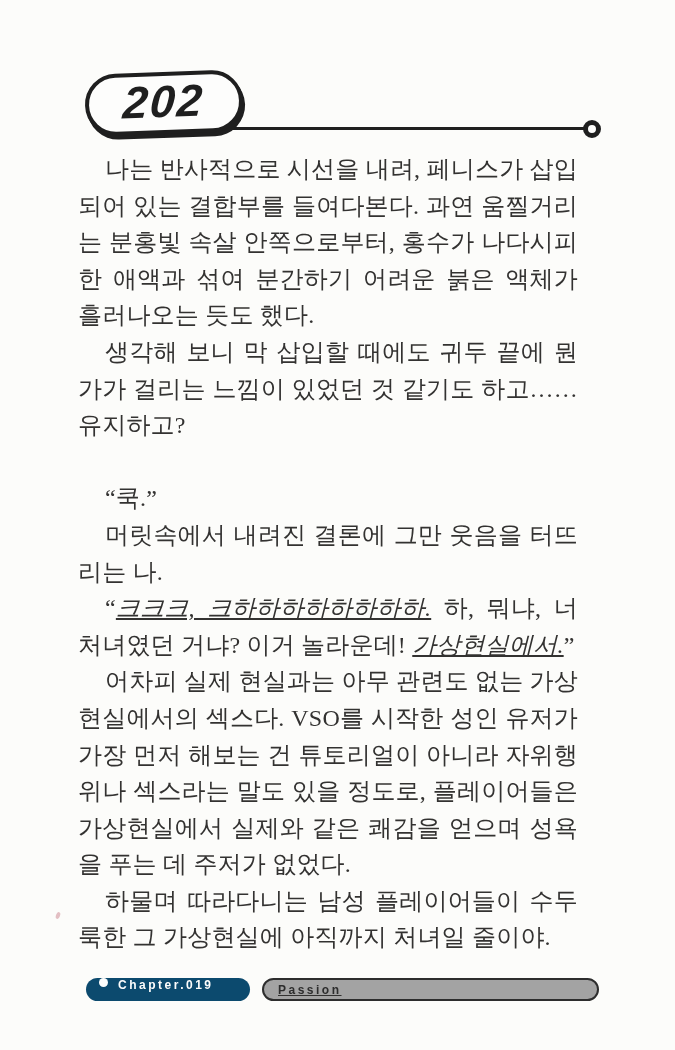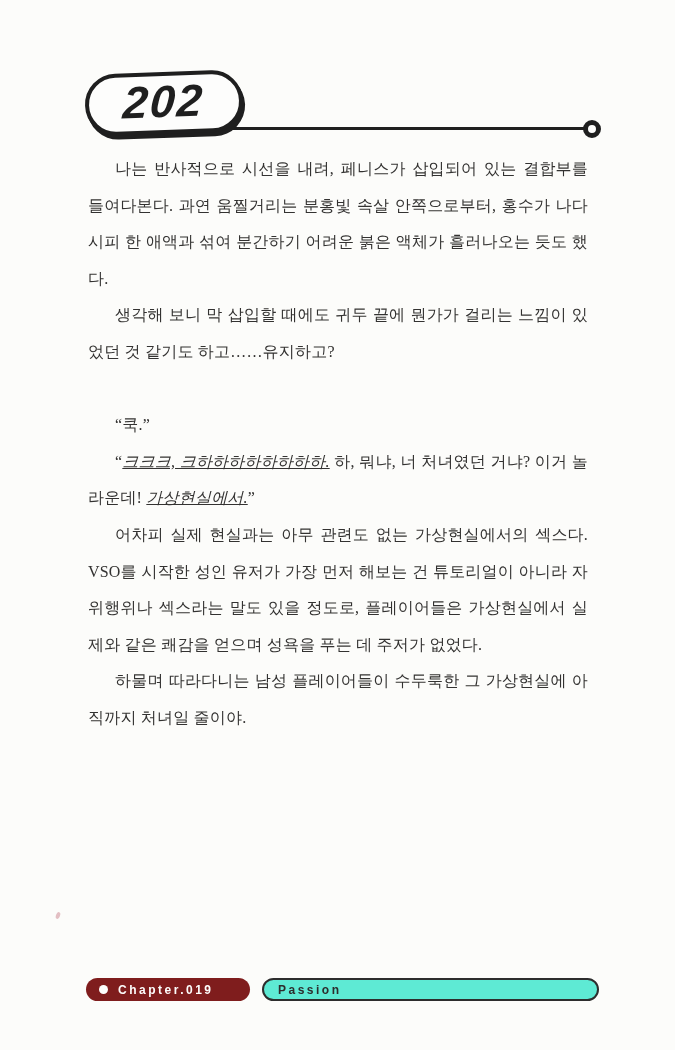--- a/index.html
+++ b/index.html
@@ -51,23 +51,23 @@
     width: 8px; height: 8px;
     background: #fdfdfc;
     border: 5px solid #1f1f1f;
     border-radius: 50%;
     z-index: 1;
   }
 
   
   .body-text {
     position: absolute;
-    left: 88px; top: 151px;
+    left: 78px; top: 151px;
     width: 500px;
-    font-size: 16px;
+    font-size: 24px;
     line-height: 36.6px;
     text-align: justify;
     letter-spacing: 0.2px;
   }
   .para { margin: 0; text-indent: 27px; }
   .para .ital { font-style: italic; text-decoration: underline; }
   .spacer { height: 36.6px; }
 
   
   .speckle {
@@ -77,23 +77,23 @@
     background: rgba(205, 140, 150, 0.55);
     border-radius: 50%;
     transform: rotate(20deg);
   }
 
   
   .chapter-pill {
     position: absolute;
     left: 86px; top: 978px;
     width: 164px; height: 23px;
-    background: #7f1d1d;
+    background: #0c4a6e;
     border-radius: 12px;
-    display: flex; align-items: center;
+    display: flex; align-items: flex-start;
     font-family: "Liberation Sans", sans-serif;
   }
   .chapter-pill .dot {
     width: 9px; height: 9px;
     background: #fdfdfc;
     border-radius: 50%;
     margin-left: 13px;
     flex: 0 0 auto;
   }
   .chapter-pill .label {
@@ -102,25 +102,26 @@
     font-weight: bold;
     letter-spacing: 2.5px;
     margin-left: 10px;
     white-space: nowrap;
   }
   .section-pill {
     position: absolute;
     left: 262px; top: 978px;
     width: 337px; height: 23px;
     box-sizing: border-box;
-    background: #5eead4;
+    background: #a3a3a3;
     border: 2px solid #2d2d2d;
     border-radius: 12px;
     display: flex; align-items: center;
     font-family: "Liberation Sans", sans-serif;
+    text-decoration: underline;
   }
   .section-pill .label {
     color: #2d2d2d;
     font-size: 12px;
     font-weight: bold;
     letter-spacing: 2.5px;
     margin-left: 14px;
     white-space: nowrap;
   }
 </style>
@@ -133,20 +134,21 @@
     <span class="num">202</span>
   </div>
   <div class="header-rule"></div>
   <div class="rule-ring"></div>
 
   <main class="body-text">
       <p class="para"><span>나는 반사적으로 시선을 내려, 페니스가 삽입되어 있는 결합부를 들여다본다. 과연 움찔거리는 분홍빛 속살 안쪽으로부터, 홍수가 나다시피 한 애액과 섞여 분간하기 어려운 붉은 액체가 흘러나오는 듯도 했다.</span></p>
       <p class="para"><span>생각해 보니 막 삽입할 때에도 귀두 끝에 뭔가가 걸리는 느낌이 있었던 것 같기도 하고……유지하고?</span></p>
       <div class="spacer"></div>
       <p class="para"><span>“쿡.”</span></p>
+      <p class="para"><span>머릿속에서 내려진 결론에 그만 웃음을 터뜨리는 나.</span></p>
       <p class="para"><span>“</span><span class="ital">크크크, 크하하하하하하하하.</span><span> 하, 뭐냐, 너 처녀였던 거냐? 이거 놀라운데! </span><span class="ital">가상현실에서.</span><span>”</span></p>
       <p class="para"><span>어차피 실제 현실과는 아무 관련도 없는 가상현실에서의 섹스다. VSO를 시작한 성인 유저가 가장 먼저 해보는 건 튜토리얼이 아니라 자위행위나 섹스라는 말도 있을 정도로, 플레이어들은 가상현실에서 실제와 같은 쾌감을 얻으며 성욕을 푸는 데 주저가 없었다.</span></p>
       <p class="para"><span>하물며 따라다니는 남성 플레이어들이 수두룩한 그 가상현실에 아직까지 처녀일 줄이야.</span></p>
     </main>
 
   <div class="speckle"></div>
 
   <footer>
     <div class="chapter-pill">
       <span class="dot"></span>

